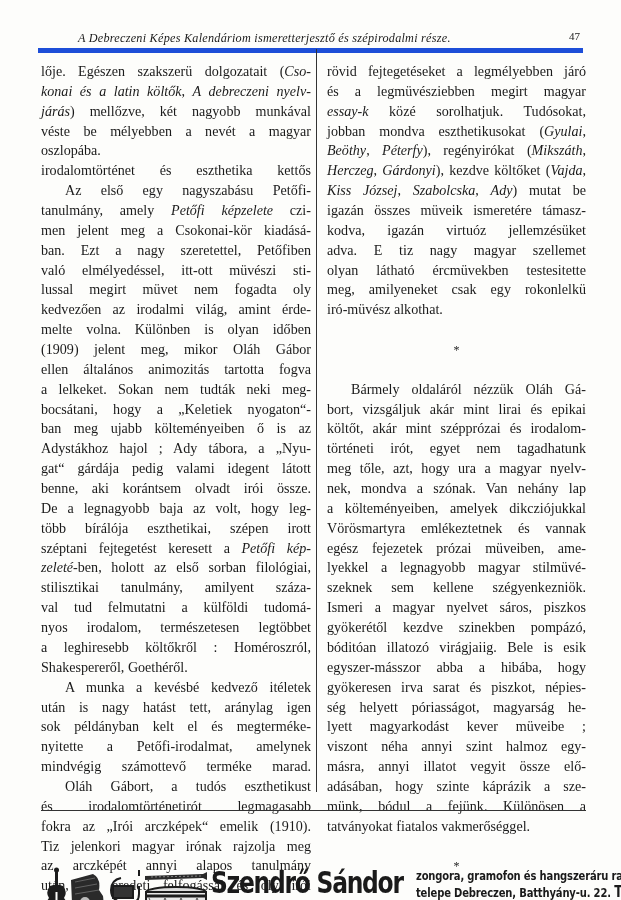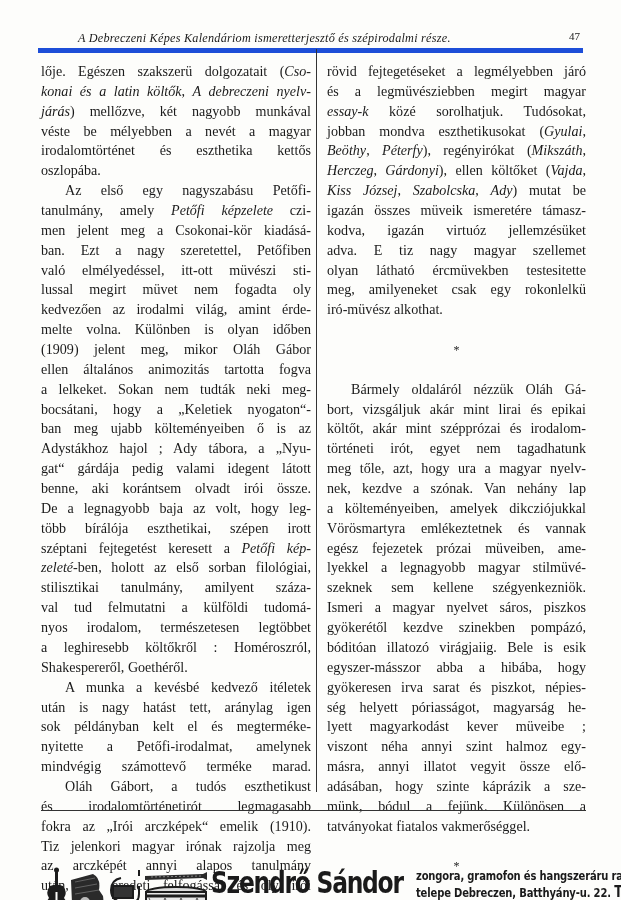--- a/index.html
+++ b/index.html
@@ -71,22 +71,22 @@
   <span class="pageno">47</span>
 </div>
 
 <div class="col-divider"></div>
 
 <div class="col left">
     <span class="line"><span>lője. Egészen szakszerü dolgozatait (</span><em>Cso-</em></span>
     <span class="line"><em>konai és a latin költők</em><span>, </span><em>A debreczeni nyelv-</em></span>
     <span class="line"><em>járás</em><span>) mellőzve, két nagyobb munkával</span></span>
     <span class="line"><span>véste be mélyebben a nevét a magyar</span></span>
+    <span class="line last"><span>oszlopába.</span></span>
     <span class="line"><span>irodalomtörténet és eszthetika kettős</span></span>
-    <span class="line last"><span>oszlopába.</span></span>
     <span class="line indent"><span>Az első egy nagyszabásu Petőfi-</span></span>
     <span class="line"><span>tanulmány, amely </span><em>Petőfi képzelete</em><span> czi-</span></span>
     <span class="line"><span>men jelent meg a Csokonai-kör kiadásá-</span></span>
     <span class="line"><span>ban. Ezt a nagy szeretettel, Petőfiben</span></span>
     <span class="line"><span>való elmélyedéssel, itt-ott müvészi sti-</span></span>
     <span class="line"><span>lussal megirt müvet nem fogadta oly</span></span>
     <span class="line"><span>kedvezően az irodalmi világ, amint érde-</span></span>
     <span class="line"><span>melte volna. Különben is olyan időben</span></span>
     <span class="line"><span>(1909) jelent meg, mikor Oláh Gábor</span></span>
     <span class="line"><span>ellen általános animozitás tartotta fogva</span></span>
@@ -117,37 +117,37 @@
     <span class="line"><span>az arczképét annyi alapos tanulmány</span></span>
     <span class="line"><span>után, oly eredeti felfogással és oly irói</span></span>
     <span class="line"><span>müvészettel, hogy ezeket a 10—15 lapos,</span></span>
   </div>
 <div class="col right">
     <span class="line"><span>rövid fejtegetéseket a legmélyebben járó</span></span>
     <span class="line"><span>és a legmüvésziebben megirt magyar</span></span>
     <span class="line"><em>essay-k</em><span> közé sorolhatjuk. Tudósokat,</span></span>
     <span class="line"><span>jobban mondva eszthetikusokat (</span><em>Gyulai</em><span>,</span></span>
     <span class="line"><em>Beöthy</em><span>, </span><em>Péterfy</em><span>), regényirókat (</span><em>Mikszáth</em><span>,</span></span>
-    <span class="line"><em>Herczeg</em><span>, </span><em>Gárdonyi</em><span>), ellen költőket (</span><em>Vajda</em><span>,</span></span>
+    <span class="line"><em>Herczeg</em><span>, </span><em>Gárdonyi</em><span>), kezdve költőket (</span><em>Vajda</em><span>,</span></span>
     <span class="line"><em>Kiss Józsej</em><span>, </span><em>Szabolcska</em><span>, </span><em>Ady</em><span>) mutat be</span></span>
     <span class="line"><span>igazán összes müveik ismeretére támasz-</span></span>
     <span class="line"><span>kodva, igazán virtuóz jellemzésüket</span></span>
     <span class="line"><span>adva. E tiz nagy magyar szellemet</span></span>
     <span class="line"><span>olyan látható ércmüvekben testesitette</span></span>
     <span class="line"><span>meg, amilyeneket csak egy rokonlelkü</span></span>
     <span class="line last"><span>iró-müvész alkothat.</span></span>
     <span class="line">&nbsp;</span>
     <span class="line center"><span class="asterisk">*</span></span>
     <span class="line">&nbsp;</span>
     <span class="line indent"><span>Bármely oldaláról nézzük Oláh Gá-</span></span>
     <span class="line"><span>bort, vizsgáljuk akár mint lirai és epikai</span></span>
     <span class="line"><span>költőt, akár mint szépprózai és irodalom-</span></span>
     <span class="line"><span>történeti irót, egyet nem tagadhatunk</span></span>
     <span class="line"><span>meg tőle, azt, hogy ura a magyar nyelv-</span></span>
-    <span class="line"><span>nek, kezdve a szónak. Van nehány lap</span></span>
+    <span class="line"><span>nek, mondva a szónak. Van nehány lap</span></span>
     <span class="line"><span>a költeményeiben, amelyek dikcziójukkal</span></span>
     <span class="line"><span>Vörösmartyra emlékeztetnek és vannak</span></span>
     <span class="line"><span>egész fejezetek prózai müveiben, ame-</span></span>
     <span class="line"><span>lyekkel a legnagyobb magyar stilmüvé-</span></span>
     <span class="line"><span>szeknek sem kellene szégyenkezniök.</span></span>
     <span class="line"><span>Ismeri a magyar nyelvet sáros, piszkos</span></span>
     <span class="line"><span>gyökerétől kezdve szinekben pompázó,</span></span>
     <span class="line"><span>bóditóan illatozó virágjaiig. Bele is esik</span></span>
     <span class="line"><span>egyszer-másszor abba a hibába, hogy</span></span>
     <span class="line"><span>gyökeresen irva sarat és piszkot, népies-</span></span>

